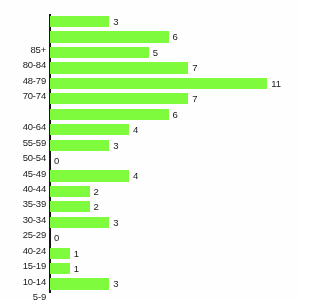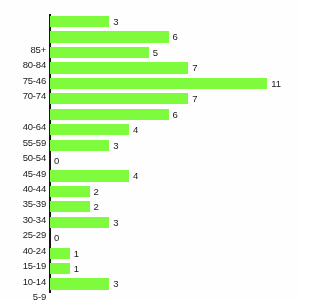--- a/index.html
+++ b/index.html
@@ -102,21 +102,21 @@
         </div>
       </div>
       <div class="bar-row">
         <div class="cat-label">80-84</div>
         <div class="bar-track">
           <div class="bar" style="width: 118.5px; background: rgb(125, 251, 60);"></div>
           <div class="bar-value" style="left: 122.5px;">6</div>
         </div>
       </div>
       <div class="bar-row">
-        <div class="cat-label">75-46</div>
+        <div class="cat-label">48-79</div>
         <div class="bar-track">
           <div class="bar" style="width: 98.75px; background: rgb(125, 251, 60);"></div>
           <div class="bar-value" style="left: 102.75px;">5</div>
         </div>
       </div>
       <div class="bar-row">
         <div class="cat-label">70-74</div>
         <div class="bar-track">
           <div class="bar" style="width: 138.25px; background: rgb(125, 251, 60);"></div>
           <div class="bar-value" style="left: 142.25px;">7</div>

